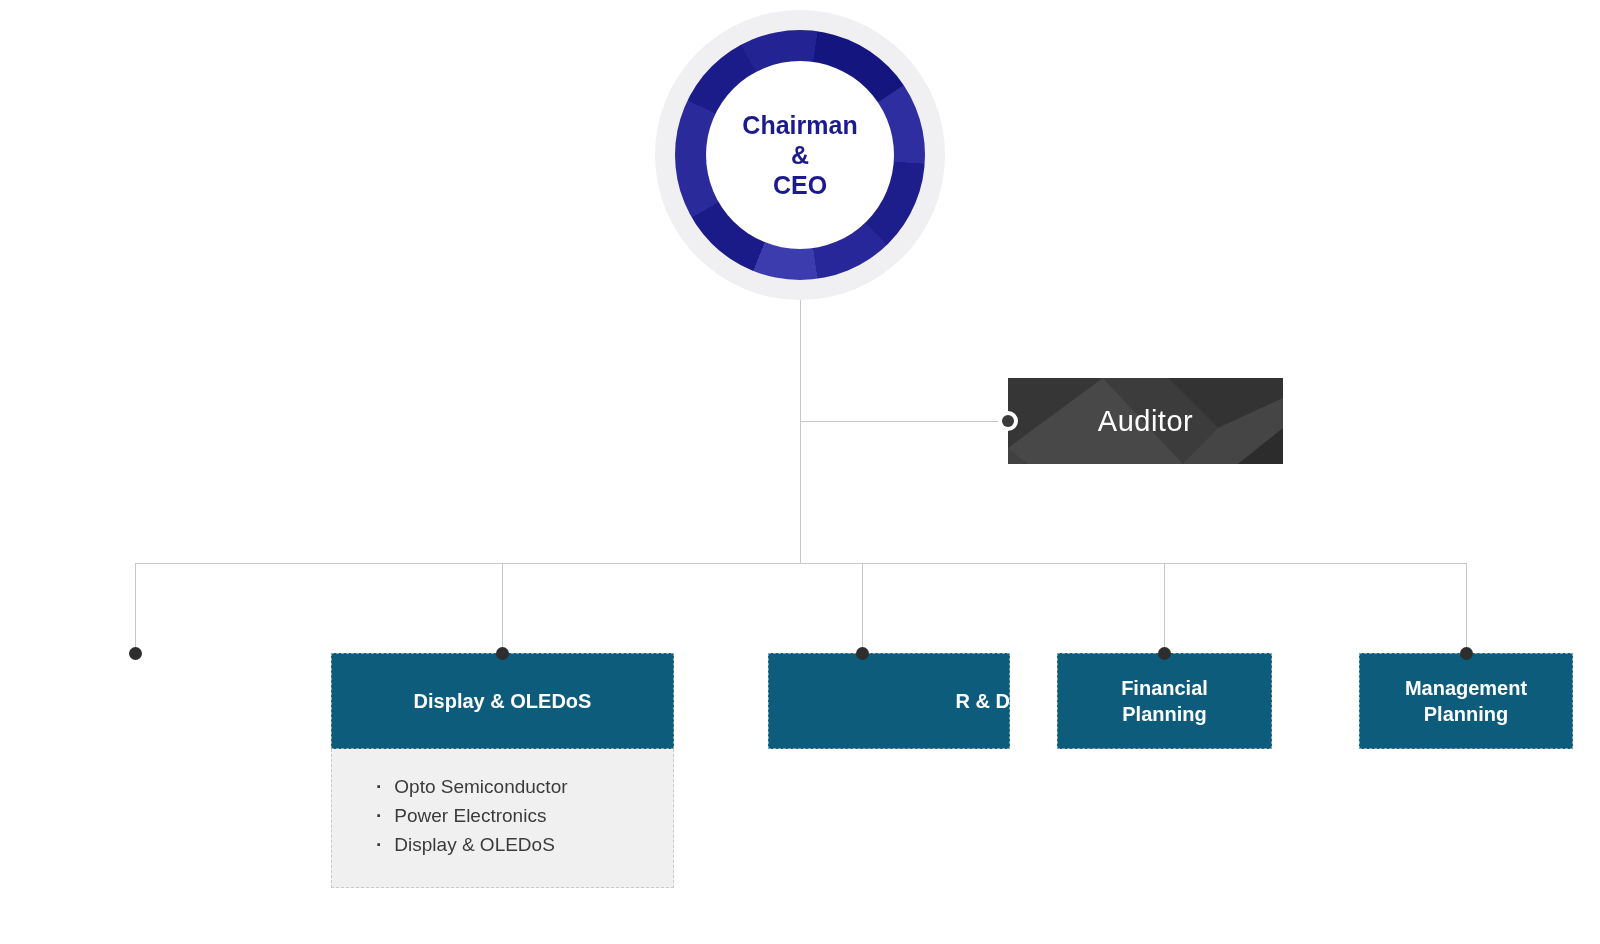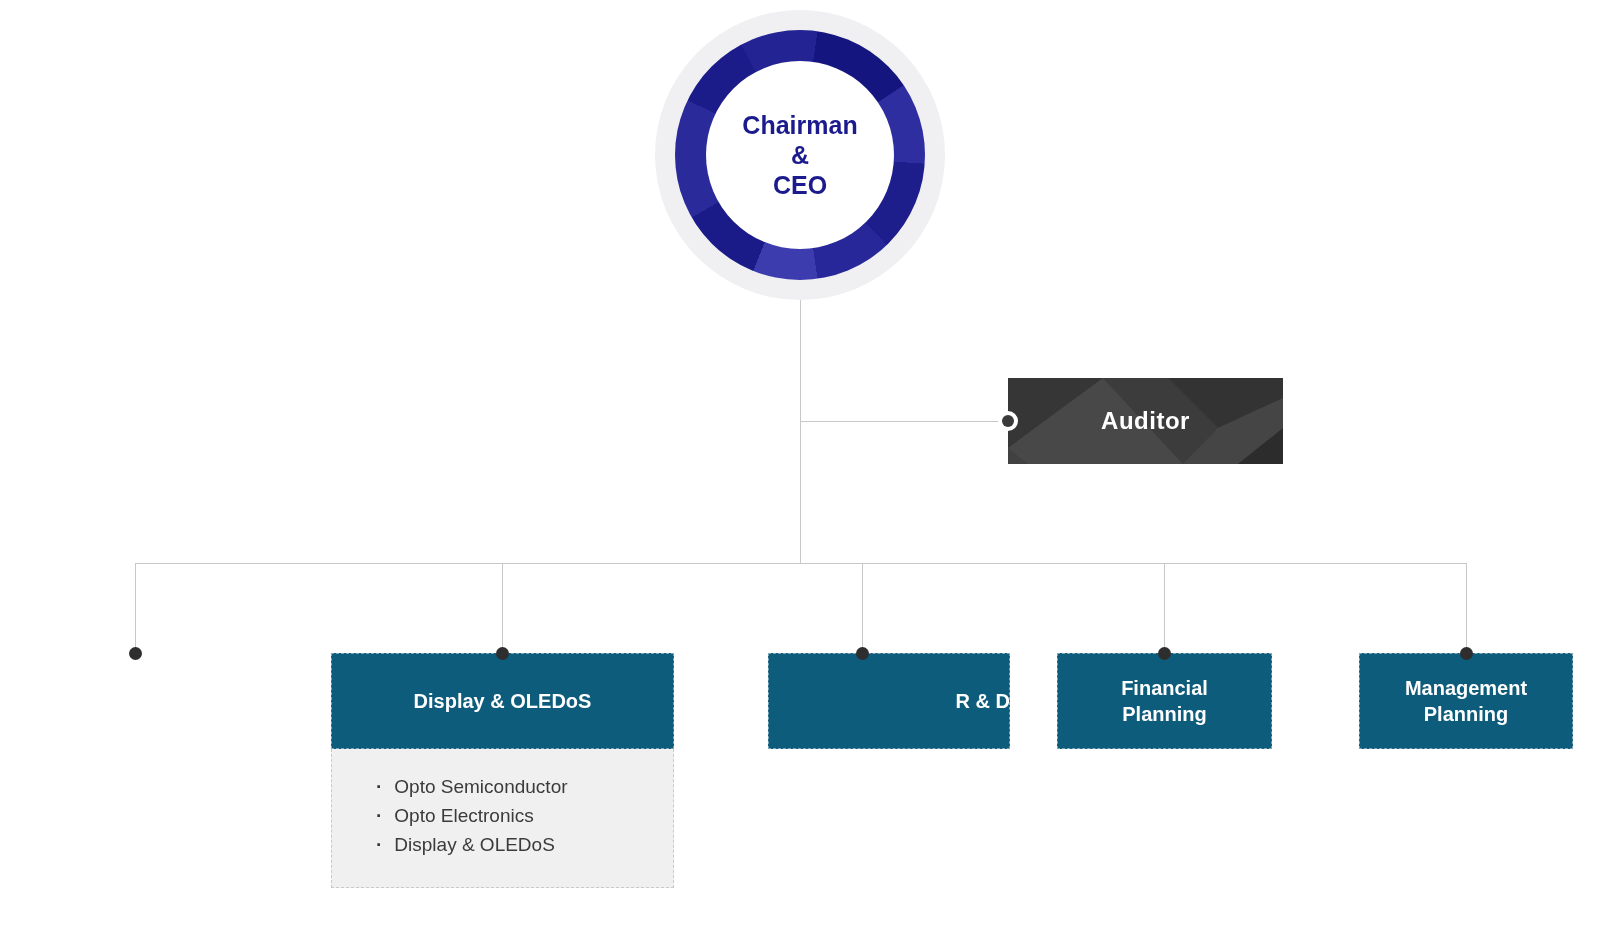--- a/index.html
+++ b/index.html
@@ -44,21 +44,21 @@
     display:block;text-align:right;color:#1b1b8e;
     font-size:25px;font-weight:700;line-height:30px;
   }
   
   .auditor{
     position:absolute;left:1008px;top:378px;width:275px;height:86px;z-index:3;
   }
   .auditor svg{position:absolute;left:0;top:0;width:100%;height:100%;}
   .auditor .label{
     position:absolute;inset:0;display:flex;align-items:center;justify-content:center;
-    color:#ffffff;font-size:24px;font-weight:700;letter-spacing:0.5px;
+    color:#ffffff;font-size:29px;font-weight:400;letter-spacing:0.5px;
   }
   
   .dept{
     position:absolute;top:653px;height:96px;background:#0e5c7c;
     display:flex;align-items:center;justify-content:center;z-index:3;
     outline:1px dashed rgba(220,228,232,0.55);outline-offset:-1px;
   }
   .dept .label{
     color:#ffffff;font-size:20px;font-weight:600;text-align:center;line-height:26px;
   }
@@ -133,21 +133,21 @@
     <div class="label narrow">Financial Planning</div>
   </div>
 
   <div class="sublist">
     <div class="item">
       <span class="bullet">·</span>
       <span>Opto Semiconductor</span>
     </div>
     <div class="item">
       <span class="bullet">·</span>
-      <span>Opto Electronics</span>
+      <span>Power Electronics</span>
     </div>
     <div class="item">
       <span class="bullet">·</span>
       <span>Display &amp; OLEDoS</span>
     </div>
   </div>
 
   <div class="dot" style="left:129px;top:647px;"></div>
   <div class="dot" style="left:496px;top:647px;"></div>
   <div class="dot" style="left:856px;top:647px;"></div>

